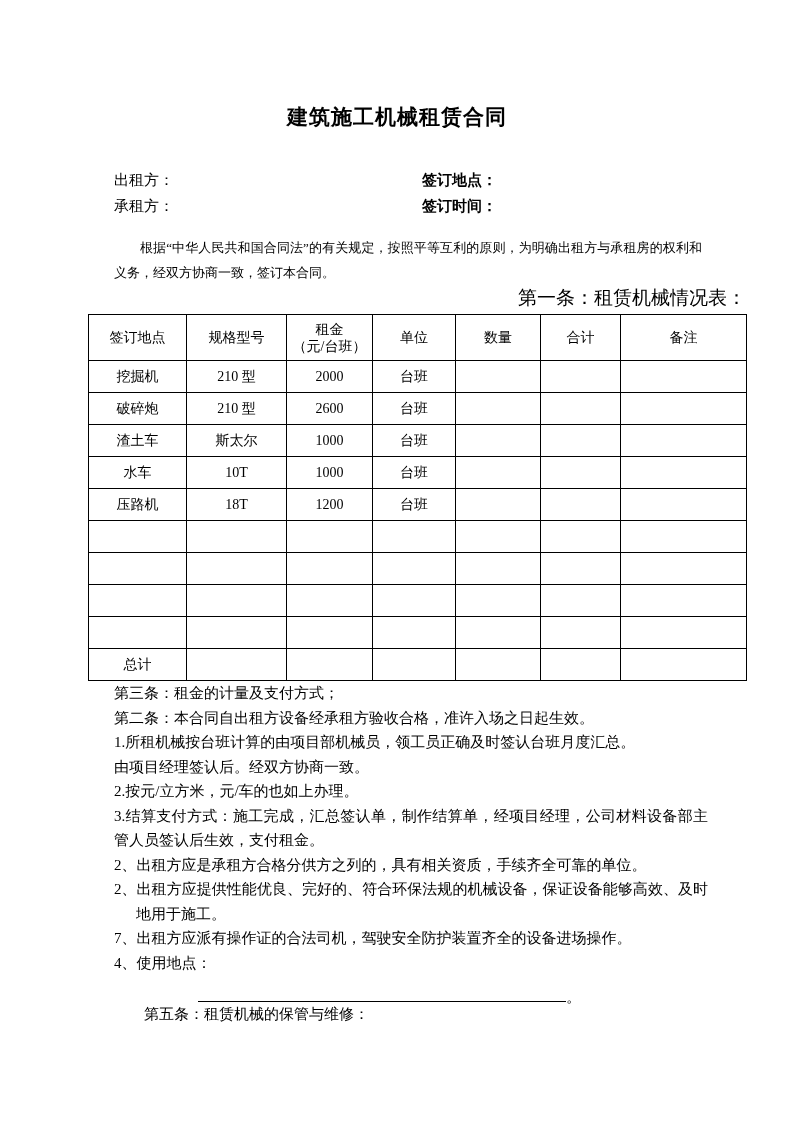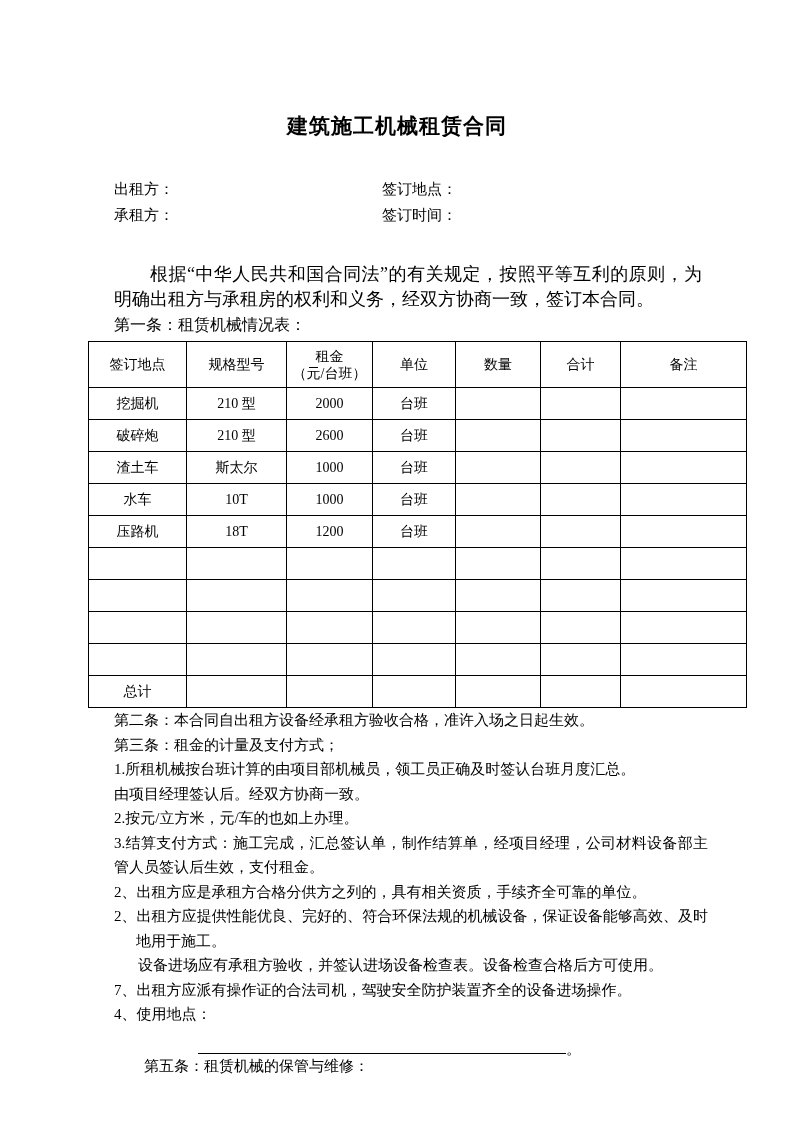--- a/index.html
+++ b/index.html
@@ -15,21 +15,21 @@
     color: #000000;
     position: relative;
     overflow: hidden;
     -webkit-font-smoothing: antialiased;
   }
   .page {
     position: relative;
     width: 794px;
     height: 1123px;
     box-sizing: border-box;
-    padding: 17px 48px;
+    padding: 8px 48px;
   }
 
   
   .doc-title {
     text-align: center;
     font-size: 21px;
     font-weight: bold;
     letter-spacing: 1px;
     margin: 0;
     padding-top: 96px;
@@ -40,45 +40,48 @@
   
   .party-block {
     margin-top: 38px;
     padding-left: 66px;
     font-size: 15px;
     line-height: 26px;
   }
   .party-row {
     display: flex;
     align-items: flex-start;
+    gap: 40px;
   }
   .party-left {
     width: 268px;
     flex: 0 0 268px;
     white-space: nowrap;
   }
   .party-right {
     white-space: nowrap;
+    font-weight: bold;
   }
 
   
   .intro {
-    margin-top: 34px;
+    margin-top: 16px;
     padding-left: 66px;
     padding-right: 44px;
-    font-size: 18px;
+    font-size: 13px;
     line-height: 25px;
     text-indent: 2em;
     text-align: justify;
   }
   .clause-line {
     padding-left: 66px;
-    font-size: 16px;
+    font-size: 19px;
     line-height: 25px;
     white-space: nowrap;
+    text-align: right;
   }
 
   
   .table-wrap {
     margin-top: 4px;
     padding-left: 40px;
     padding-right: 1px;
   }
   table.rental {
     border-collapse: collapse;
@@ -292,30 +295,29 @@
           <td></td>
           <td></td>
           <td></td>
           <td></td>
         </tr>
       </tbody>
     </table>
   </div>
 
   <div class="body-text">
+    <p>第三条：租金的计量及支付方式；</p>
     <p>第二条：本合同自出租方设备经承租方验收合格，准许入场之日起生效。</p>
-    <p>第三条：租金的计量及支付方式；</p>
     <p>1.所租机械按台班计算的由项目部机械员，领工员正确及时签认台班月度汇总。</p>
     <p>由项目经理签认后。经双方协商一致。</p>
     <p>2.按元/立方米，元/车的也如上办理。</p>
     <p>3.结算支付方式：施工完成，汇总签认单，制作结算单，经项目经理，公司材料设备部主管人员签认后生效，支付租金。</p>
 
     <p class="p-hang">2、出租方应是承租方合格分供方之列的，具有相关资质，手续齐全可靠的单位。</p>
     <p class="p-hang">2、出租方应提供性能优良、完好的、符合环保法规的机械设备，保证设备能够高效、及时地用于施工。</p>
-    <p class="p-sub">设备进场应有承租方验收，并签认进场设备检查表。设备检查合格后方可使用。</p>
     <p class="p-hang">7、出租方应派有操作证的合法司机，驾驶安全防护装置齐全的设备进场操作。</p>
     <p class="p-hang">4、使用地点：</p>
   </div>
 
   <div class="fill-line-row">
     <span class="fill-line"></span>
       <span class="fill-period">。</span>
   </div>
 
   <div class="body-text">

